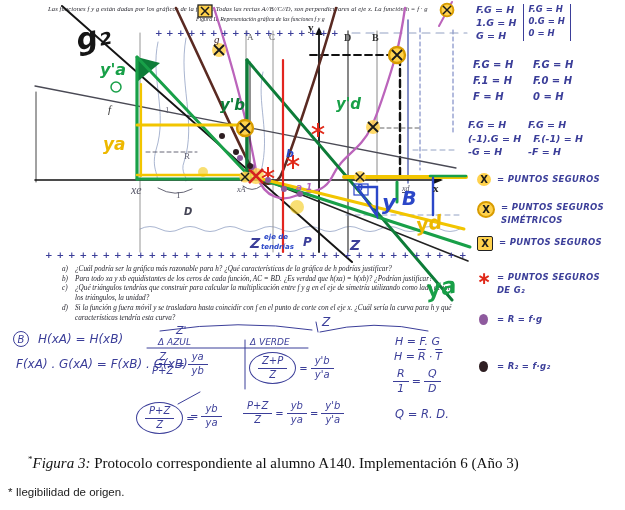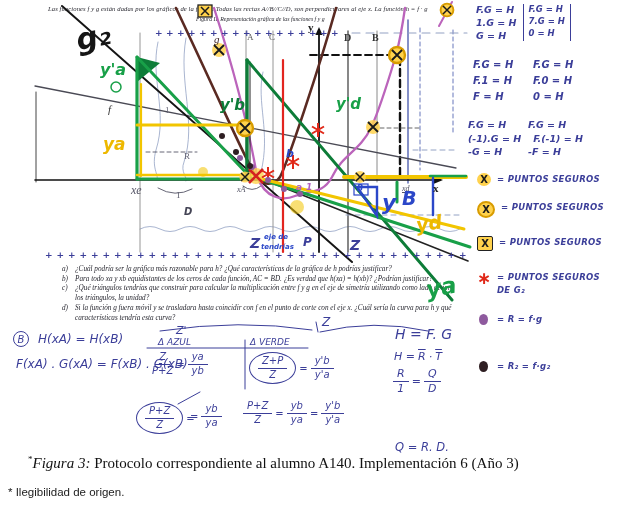--- a/index.html
+++ b/index.html
@@ -325,21 +325,21 @@
     </div>
 
   <div id="notes1">
       <div class="ncol ">
         <div>F.G = H</div>
         <div>1.G = H</div>
         <div>G = H</div>
       </div>
       <div class="ncol barred">
         <div>F.G = H</div>
-        <div>7.G = H</div>
+        <div>0.G = H</div>
         <div>0 = H</div>
       </div>
     </div>
   <div id="notes2">
       <div class="nrow">
         <span>F.G = H</span>
         <span>F.G = H</span>
       </div>
       <div class="nrow">
         <span>F.1 = H</span>
@@ -368,20 +368,21 @@
       <div class="leg-item" style="top: 173px;">
         <span class="li x">X</span>
         <div class="leg-text">
           <div>= PUNTOS SEGUROS</div>
         </div>
       </div>
       <div class="leg-item" style="top: 201px;">
         <span class="li circx">X</span>
         <div class="leg-text">
           <div>= PUNTOS SEGUROS</div>
+          <div>SIMÉTRICOS</div>
         </div>
       </div>
       <div class="leg-item" style="top: 236px;">
         <span class="li boxx">X</span>
         <div class="leg-text">
           <div>= PUNTOS SEGUROS</div>
         </div>
       </div>
       <div class="leg-item" style="top: 271px;">
         <span class="li ast">∗</span>
@@ -468,41 +469,41 @@
         <span class="fr">
           <span class="fn">yb</span>
           <span class="fd">ya</span>
         </span>
         <span>=</span>
         <span class="fr">
           <span class="fn">y'b</span>
           <span class="fd">y'a</span>
         </span>
       </div>
-      <div class="formula" style="left: 395px; top: 326px; font-size: 14px;">
+      <div class="formula" style="left: 395px; top: 335px; font-size: 11px;">
         <span>H =  F. G</span>
       </div>
       <div class="formula" style="left: 394px; top: 350px; font-size: 11px;">
         <span>H = </span>
         <span class="ovl">R</span>
         <span> · </span>
         <span class="ovl">T</span>
       </div>
       <div class="formula" style="left: 393px; top: 368px; font-size: 11px;">
         <span class="fr">
           <span class="fn">R</span>
           <span class="fd">1</span>
         </span>
         <span>=</span>
         <span class="fr">
           <span class="fn">Q</span>
           <span class="fd">D</span>
         </span>
       </div>
-      <div class="formula" style="left: 395px; top: 407px; font-size: 11.5px; margin-top: 33px;">
+      <div class="formula" style="left: 395px; top: 407px; font-size: 11.5px;">
         <span>Q = R. D.</span>
       </div>
     </div>
 
   <div id="caption">
     <span class="star">*</span><span class="figl">Figura 3: </span><span>Protocolo correspondiente al alumno A140. Implementación 6 (Año 3)</span>
   </div>
   <div id="footnote">* Ilegibilidad de origen.</div>
 
 </div>

